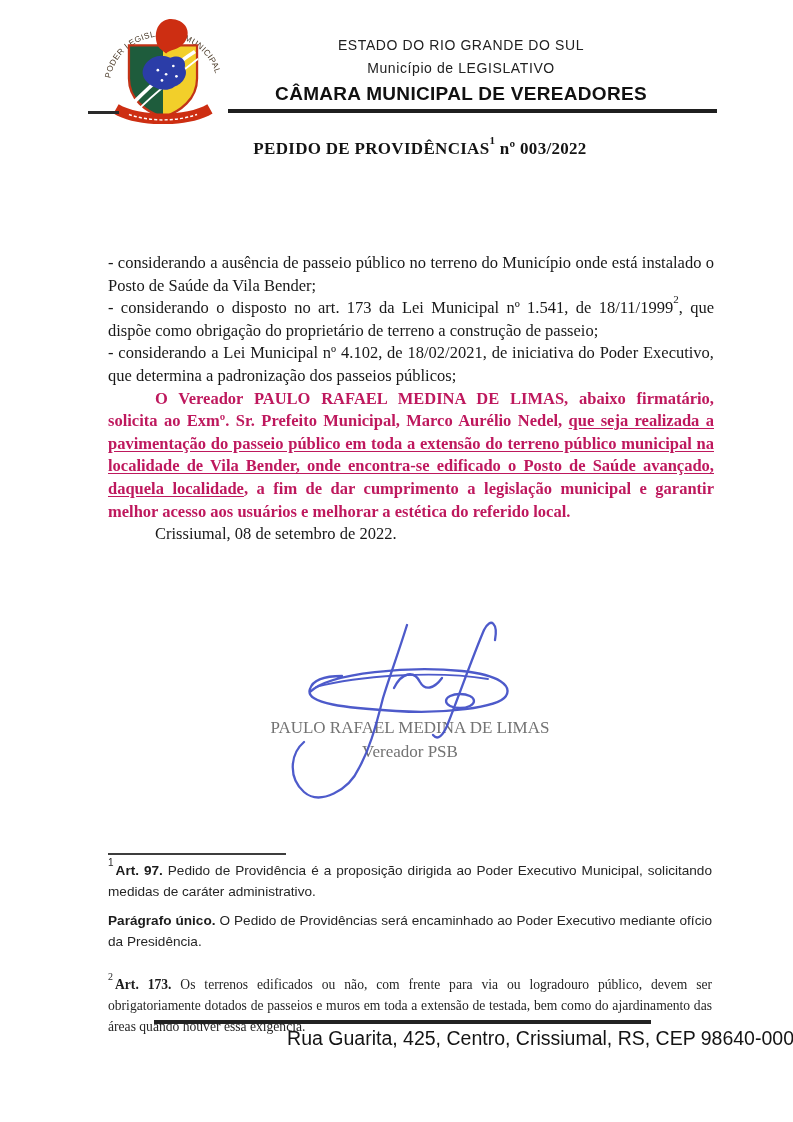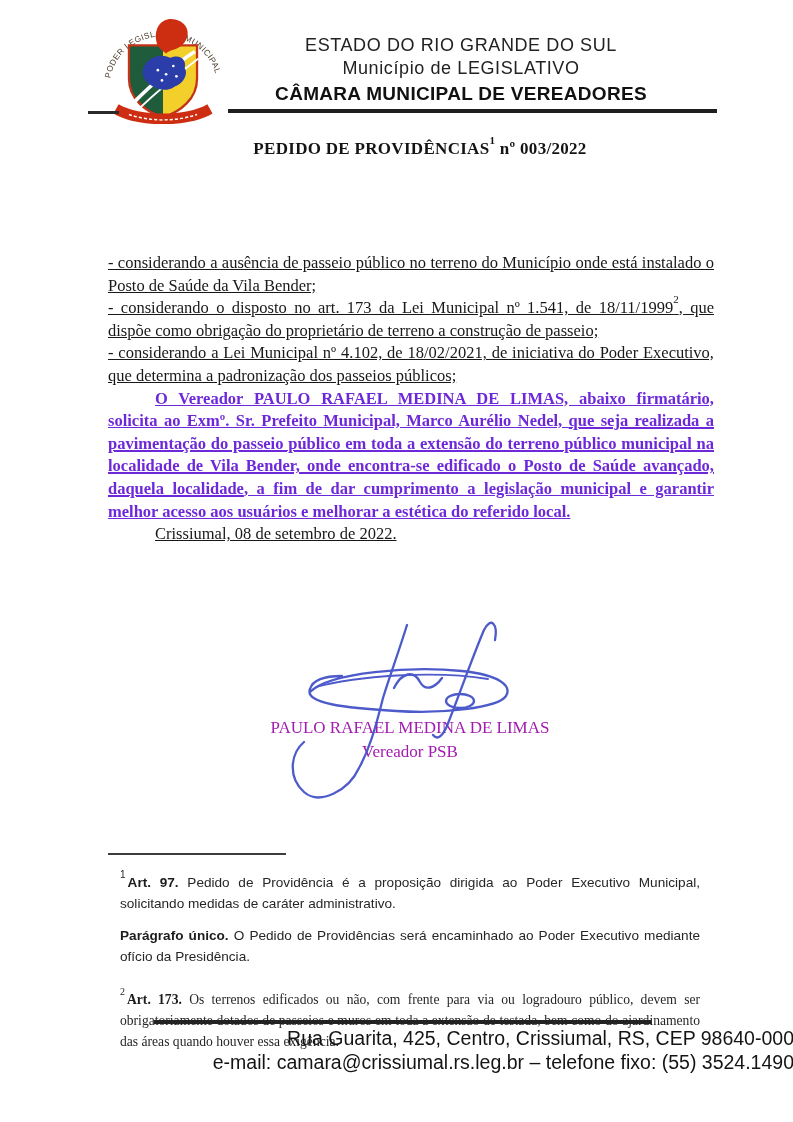--- a/index.html
+++ b/index.html
@@ -6,54 +6,54 @@
   .page{
     position:relative;width:793px;height:1122px;background:#ffffff;
     font-family:"Liberation Serif", serif;color:#1b1b1b;overflow:hidden;
   }
   
   .logo{position:absolute;left:98px;top:8px;width:130px;height:116px;}
   .header-text{
     position:absolute;left:235px;top:34px;width:452px;text-align:center;
     font-family:"Liberation Sans", sans-serif;color:#222;
   }
-  .hline1,.hline2{font-size:18px;line-height:23px;letter-spacing:.6px;}
+  .hline1,.hline2{font-size:14px;line-height:23px;letter-spacing:.6px;}
   .hline3{font-size:19px;font-weight:bold;letter-spacing:.3px;margin-top:3px;color:#111;}
   .rule-dash{position:absolute;left:88px;top:111px;width:31px;height:3px;background:#2a2a2a;}
   .rule-main{position:absolute;left:228px;top:109px;width:489px;height:4px;background:#1f1f1f;}
   
   .doc-title{
     position:absolute;left:60px;top:139px;width:720px;text-align:center;
     font-size:17px;font-weight:bold;letter-spacing:.3px;color:#141414;
   }
   .doc-title .u{text-underline-offset:3px;}
   sup.fnref{font-size:11px;line-height:0;position:relative;top:-.35em;}
   
   .body-block{
     position:absolute;left:108px;top:252px;width:606px;
     font-size:16.5px;line-height:22.6px;text-align:justify;color:#181818;
   }
-  .body-block p{margin:0;text-decoration:underline;}
-  .request{margin-top:20px;font-weight:bold;text-indent:47px;color:#6d28d9;}
+  .body-block p{margin:0;}
+  .request{margin-top:20px;font-weight:bold;text-indent:47px;color:#be185d;}
   .request .ul{text-decoration:underline;text-underline-offset:2px;}
   .date-line{margin-top:25px;text-indent:47px;}
   
   .sig-name-block{
     position:absolute;left:110px;top:716px;width:600px;text-align:center;
-    font-size:17px;line-height:24px;color:#a21caf;
+    font-size:17px;line-height:24px;color:#737373;
   }
   .signature-svg{position:absolute;left:262px;top:608px;width:260px;height:200px;pointer-events:none;}
   
   .footnote-sep{position:absolute;left:108px;top:853px;width:178px;height:2px;background:#3d3d3d;}
   .footnotes{
     position:absolute;left:108px;top:861px;width:604px;
     font-family:"Liberation Sans", sans-serif;font-size:13.6px;line-height:20.6px;
     text-align:justify;color:#262626;
   }
-  .footnotes p{margin:12px;}
+  .footnotes p{margin:0;}
   .footnotes .fn1b{margin-top:9px;}
   .footnotes .fn2{margin-top:23px;font-family:Liberation Serif, serif;}
   .footnotes b{color:#1c1c1c;}
   sup.fnmark{font-size:10px;line-height:0;position:relative;top:-.35em;margin-right:2px;}
   
   .footer-rule{position:absolute;left:154px;top:1020px;width:497px;height:4px;background:#222;}
   .footer{
     position:absolute;left:14px;top:1027px;width:780px;text-align:right;
     font-family:"Liberation Sans", sans-serif;font-size:19.5px;line-height:23.5px;color:#141414;
   }
@@ -151,16 +151,15 @@
       <b>Parágrafo único.</b><span> O Pedido de Providências será encaminhado ao Poder Executivo mediante ofício da Presidência.</span>
     </p>
     <p class="fn2">
       <sup class="fnmark">2</sup><b>Art. 173.</b><span> Os terrenos edificados ou não, com frente para via ou logradouro público, devem ser obrigatoriamente dotados de passeios e muros em toda a extensão de testada, bem como do ajardinamento das áreas quando houver essa exigência.</span>
     </p>
   </div>
 
   <div class="footer-rule"></div>
   <div class="footer">
     <div>Rua Guarita, 425, Centro, Crissiumal, RS, CEP 98640-000</div>
-    <div>e-mail: camara@crissiumal.rs.leg.br – telefone fixo: (55) 3524.1490</div>
   </div>
 
 </div>
 
 </body></html>

